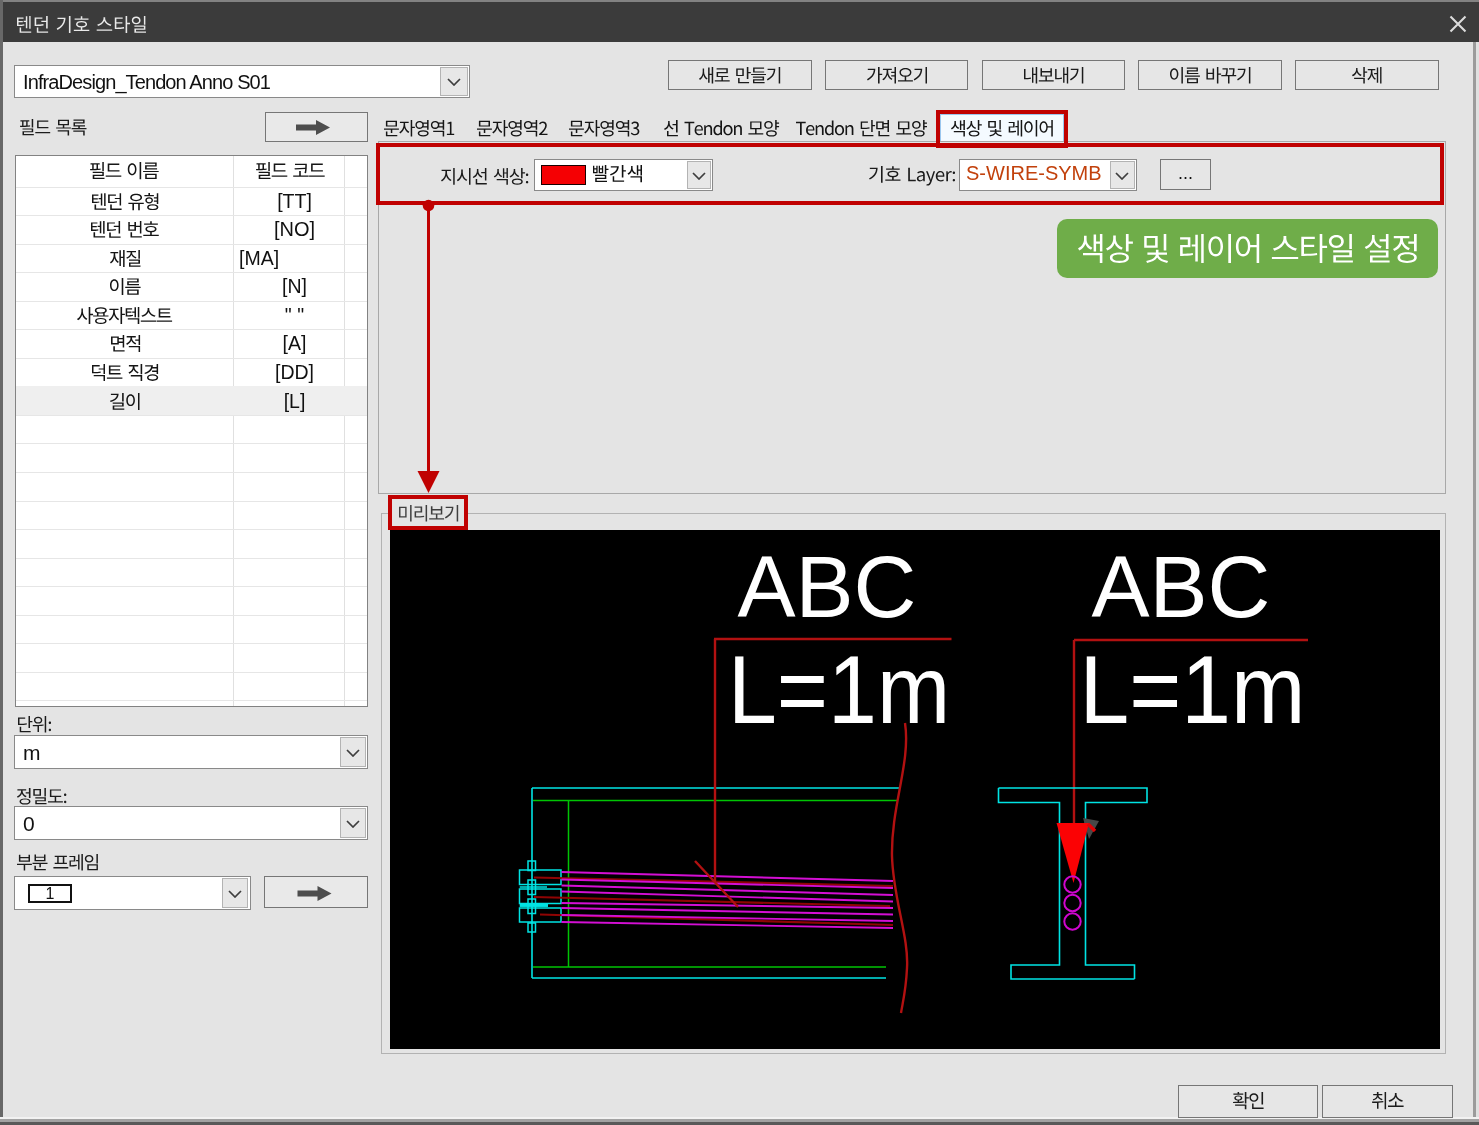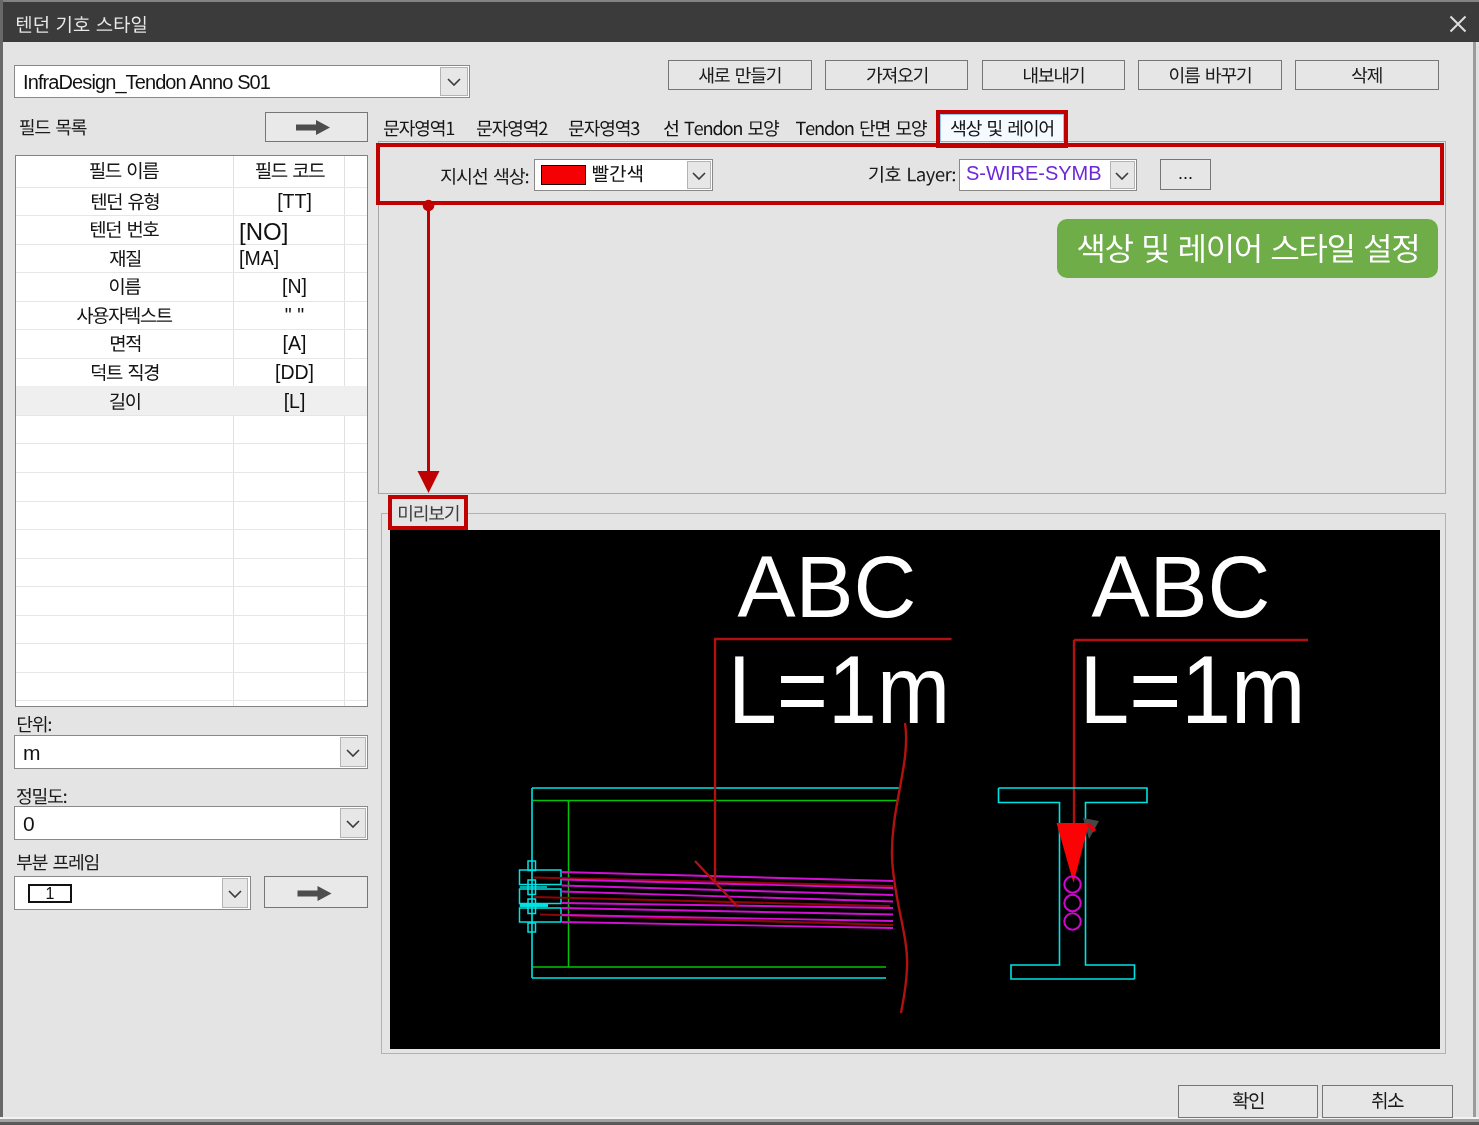--- a/index.html
+++ b/index.html
@@ -84,21 +84,21 @@
 <svg style="position:absolute;left:253.7px;top:160.0px;overflow:visible" width="72.7" height="21.0" viewBox="-0.8 -17.7 72.7 21.0">
     <path fill="#161616" d="M13.5 -15.7V-6.8H15.0V-15.7ZM3.9 0.0V1.3H15.7V0.0H5.5V-1.8H15.0V-6.0H3.9V-4.7H13.5V-3.0H3.9ZM1.4 -7.4C4.4 -7.4 8.4 -7.5 11.8 -8.0L11.8 -9.2C11.0 -9.1 10.1 -9.0 9.2 -8.9V-13.3H10.9V-14.5H1.7V-13.3H3.4V-8.7L1.2 -8.7ZM4.9 -13.3H7.7V-8.9L4.9 -8.7Z M16.9 -2.2V-0.9H32.5V-2.2ZM18.9 -14.1V-6.2H30.7V-7.5H20.5V-12.8H30.5V-14.1Z M40.2 -14.0V-12.7H50.5V-12.4C50.5 -11.6 50.5 -10.8 50.4 -9.9L39.7 -9.5L40.0 -8.1L50.4 -8.7C50.3 -7.5 50.1 -6.2 49.7 -4.6L51.3 -4.4C52.0 -8.0 52.0 -10.3 52.0 -12.4V-14.0ZM44.4 -6.6V-2.2H38.4V-0.9H53.9V-2.2H46.0V-6.6Z M54.3 -2.2V-0.9H69.9V-2.2ZM56.3 -14.1V-6.2H68.1V-7.5H57.9V-12.8H68.0V-14.1Z"></path>
   </svg>
 <svg style="position:absolute;left:89.8px;top:190.6px;overflow:visible" width="70.4" height="21.2" viewBox="-0.3 -17.7 70.4 21.2">
     <path fill="#161616" d="M13.8 -15.5V-2.8H15.3V-15.5ZM10.5 -15.2V-10.7H8.3V-9.5H10.5V-3.2H12.0V-15.2ZM4.2 -4.2V1.1H15.8V-0.2H5.8V-4.2ZM1.7 -14.1V-5.6H2.8C5.5 -5.6 7.1 -5.7 9.1 -6.1L8.9 -7.3C7.1 -7.0 5.6 -6.9 3.2 -6.9V-9.3H7.5V-10.5H3.2V-12.9H8.1V-14.1Z M17.8 -14.1V-5.6H19.1C22.3 -5.6 24.3 -5.7 26.7 -6.2L26.5 -7.4C24.3 -7.0 22.3 -6.9 19.4 -6.9V-12.9H25.6V-14.1ZM24.5 -10.8V-9.6H29.3V-3.1H30.8V-15.5H29.3V-10.8ZM19.9 -4.1V1.2H31.3V-0.1H21.5V-4.1Z M45.8 -14.9C42.3 -14.9 39.9 -13.4 39.9 -11.1C39.9 -8.9 42.3 -7.5 45.8 -7.5C49.3 -7.5 51.8 -8.9 51.8 -11.1C51.8 -13.4 49.3 -14.9 45.8 -14.9ZM45.8 -13.6C48.4 -13.6 50.2 -12.7 50.2 -11.1C50.2 -9.7 48.4 -8.7 45.8 -8.7C43.2 -8.7 41.5 -9.7 41.5 -11.1C41.5 -12.7 43.2 -13.6 45.8 -13.6ZM38.1 -5.9V-4.6H42.1V1.5H43.7V-4.6H47.9V1.5H49.5V-4.6H53.5V-5.9Z M58.9 -11.5C56.6 -11.5 55.0 -10.3 55.0 -8.4C55.0 -6.5 56.6 -5.2 58.9 -5.2C61.1 -5.2 62.7 -6.5 62.7 -8.4C62.7 -10.3 61.1 -11.5 58.9 -11.5ZM58.9 -10.3C60.3 -10.3 61.3 -9.6 61.3 -8.4C61.3 -7.2 60.3 -6.4 58.9 -6.4C57.4 -6.4 56.5 -7.2 56.5 -8.4C56.5 -9.6 57.4 -10.3 58.9 -10.3ZM62.5 -4.4C58.9 -4.4 56.8 -3.3 56.8 -1.5C56.8 0.4 58.9 1.4 62.5 1.4C66.0 1.4 68.1 0.4 68.1 -1.5C68.1 -3.3 66.0 -4.4 62.5 -4.4ZM62.5 -3.2C65.0 -3.2 66.5 -2.6 66.5 -1.5C66.5 -0.4 65.0 0.2 62.5 0.2C59.9 0.2 58.4 -0.4 58.4 -1.5C58.4 -2.6 59.9 -3.2 62.5 -3.2ZM66.5 -15.5V-11.5H63.6V-10.2H66.5V-8.2H63.6V-6.9H66.5V-4.6H68.0V-15.5ZM58.1 -15.7V-13.7H54.1V-12.4H63.6V-13.7H59.7V-15.7Z"></path>
   </svg>
 <div class="abs" style="left:239px;top:189.7px;width:111px;text-align:center;font-size:19.5px;color:#111">[TT]</div>
 <svg style="position:absolute;left:89.1px;top:219.4px;overflow:visible" width="71.7" height="20.7" viewBox="-0.3 -17.5 71.7 20.7">
     <path fill="#161616" d="M13.8 -15.5V-2.8H15.3V-15.5ZM10.5 -15.2V-10.7H8.3V-9.5H10.5V-3.2H12.0V-15.2ZM4.2 -4.2V1.1H15.8V-0.2H5.8V-4.2ZM1.7 -14.1V-5.6H2.8C5.5 -5.6 7.1 -5.7 9.1 -6.1L8.9 -7.3C7.1 -7.0 5.6 -6.9 3.2 -6.9V-9.3H7.5V-10.5H3.2V-12.9H8.1V-14.1Z M17.8 -14.1V-5.6H19.1C22.3 -5.6 24.3 -5.7 26.7 -6.2L26.5 -7.4C24.3 -7.0 22.3 -6.9 19.4 -6.9V-12.9H25.6V-14.1ZM24.5 -10.8V-9.6H29.3V-3.1H30.8V-15.5H29.3V-10.8ZM19.9 -4.1V1.2H31.3V-0.1H21.5V-4.1Z M40.5 -10.2H45.1V-7.1H40.5ZM39.0 -14.4V-5.8H46.7V-9.5H50.6V-3.0H52.1V-15.5H50.6V-10.8H46.7V-14.4H45.1V-11.4H40.5V-14.4ZM41.2 -4.2V1.1H52.5V-0.2H42.8V-4.2Z M61.7 -9.4C64.2 -9.4 65.7 -8.7 65.7 -7.4C65.7 -6.1 64.2 -5.4 61.7 -5.4C59.2 -5.4 57.7 -6.1 57.7 -7.4C57.7 -8.7 59.2 -9.4 61.7 -9.4ZM60.9 -15.3V-13.0H54.8V-11.8H68.6V-13.0H62.5V-15.3ZM61.7 -10.6C58.3 -10.6 56.1 -9.4 56.1 -7.4C56.1 -5.5 57.9 -4.3 60.9 -4.2V-1.8H54.0V-0.5H69.5V-1.8H62.5V-4.2C65.5 -4.3 67.3 -5.5 67.3 -7.4C67.3 -9.4 65.1 -10.6 61.7 -10.6Z"></path>
   </svg>
-<div class="abs" style="left:239px;top:218.2px;width:111px;font-size:24px;color:#111">[NO]</div>
+<div class="abs" style="left:239px;top:218.2px;width:111px;text-align:center;font-size:20px;color:#111">[NO]</div>
 <svg style="position:absolute;left:107.7px;top:247.8px;overflow:visible" width="34.6" height="21.0" viewBox="-1.2 -17.5 34.6 21.0">
     <path fill="#161616" d="M10.2 -15.2V0.6H11.7V-7.4H13.9V1.5H15.4V-15.5H13.9V-8.7H11.7V-15.2ZM1.2 -13.5V-12.3H4.5V-10.9C4.5 -7.5 3.2 -4.6 0.8 -3.2L1.7 -2.0C3.5 -3.1 4.7 -4.9 5.2 -7.3C5.8 -5.2 7.0 -3.6 8.7 -2.6L9.6 -3.8C7.2 -5.1 6.0 -7.8 6.0 -10.9V-12.3H9.0V-13.5Z M29.2 -15.5V-6.7H30.7V-15.5ZM19.8 0.0V1.3H31.3V0.0H21.3V-1.8H30.8V-5.9H19.8V-4.7H29.2V-3.0H19.8ZM17.5 -14.6V-13.3H21.4V-13.1C21.4 -10.8 19.6 -8.8 17.1 -7.9L17.8 -6.7C19.9 -7.4 21.5 -8.9 22.2 -10.7C22.9 -9.0 24.5 -7.7 26.5 -7.1L27.3 -8.3C24.7 -9.0 22.9 -11.0 22.9 -13.1V-13.3H26.8V-14.6Z"></path>
   </svg>
 <div class="abs" style="left:239px;top:246.8px;width:111px;text-align:left;font-size:19.5px;color:#111">[MA]</div>
 <svg style="position:absolute;left:107.7px;top:276.3px;overflow:visible" width="34.7" height="21.0" viewBox="-0.4 -17.5 34.7 21.0">
     <path fill="#161616" d="M13.3 -15.5V1.5H14.9V-15.5ZM5.9 -14.2C3.4 -14.2 1.6 -11.9 1.6 -8.3C1.6 -4.7 3.4 -2.4 5.9 -2.4C8.4 -2.4 10.2 -4.7 10.2 -8.3C10.2 -11.9 8.4 -14.2 5.9 -14.2ZM5.9 -12.8C7.5 -12.8 8.7 -11.1 8.7 -8.3C8.7 -5.5 7.5 -3.8 5.9 -3.8C4.2 -3.8 3.1 -5.5 3.1 -8.3C3.1 -11.1 4.2 -12.8 5.9 -12.8Z M16.8 -6.8V-5.5H32.2V-6.8ZM18.9 -4.0V1.2H30.3V-4.0ZM28.7 -2.7V-0.0H20.4V-2.7ZM18.8 -9.4V-8.2H30.6V-9.4H20.4V-11.1H30.3V-15.1H18.8V-13.9H28.7V-12.3H18.8Z"></path>
   </svg>
 <div class="abs" style="left:239px;top:275.3px;width:111px;text-align:center;font-size:19.5px;color:#111">[N]</div>
 <svg style="position:absolute;left:75.4px;top:304.9px;overflow:visible" width="99.1" height="21.0" viewBox="-1.3 -17.5 99.1 21.0">
     <path fill="#161616" d="M5.1 -14.1V-11.0C5.1 -7.9 3.2 -4.7 0.7 -3.4L1.7 -2.2C3.6 -3.2 5.1 -5.3 5.9 -7.8C6.6 -5.5 8.2 -3.5 10.0 -2.5L11.0 -3.7C8.6 -4.9 6.6 -8.0 6.6 -11.0V-14.1ZM12.4 -15.5V1.5H14.0V-7.3H16.8V-8.7H14.0V-15.5Z M24.5 -4.6C20.9 -4.6 18.7 -3.5 18.7 -1.6C18.7 0.4 20.9 1.4 24.5 1.4C28.1 1.4 30.3 0.4 30.3 -1.6C30.3 -3.5 28.1 -4.6 24.5 -4.6ZM24.5 -3.4C27.2 -3.4 28.8 -2.7 28.8 -1.6C28.8 -0.4 27.2 0.2 24.5 0.2C21.8 0.2 20.3 -0.4 20.3 -1.6C20.3 -2.7 21.8 -3.4 24.5 -3.4ZM24.5 -14.0C27.2 -14.0 28.9 -13.3 28.9 -12.1C28.9 -10.8 27.2 -10.1 24.5 -10.1C21.8 -10.1 20.1 -10.8 20.1 -12.1C20.1 -13.3 21.8 -14.0 24.5 -14.0ZM24.5 -15.2C20.8 -15.2 18.5 -14.1 18.5 -12.1C18.5 -10.9 19.3 -10.1 20.6 -9.5V-7.1H16.8V-5.9H32.2V-7.1H28.4V-9.5C29.7 -10.1 30.5 -10.9 30.5 -12.1C30.5 -14.1 28.2 -15.2 24.5 -15.2ZM22.2 -7.1V-9.1C22.9 -9.0 23.6 -8.9 24.5 -8.9C25.4 -8.9 26.2 -9.0 26.9 -9.1V-7.1Z M33.1 -13.8V-12.5H36.9V-10.4C36.9 -7.5 34.9 -4.2 32.4 -3.0L33.4 -1.8C35.3 -2.8 36.9 -5.0 37.7 -7.4C38.5 -5.2 40.1 -3.2 41.9 -2.2L42.8 -3.5C40.4 -4.6 38.5 -7.7 38.5 -10.4V-12.5H42.2V-13.8ZM44.2 -15.5V1.5H45.8V-7.4H48.6V-8.7H45.8V-15.5Z M51.5 -4.2V-2.9H61.4V1.5H63.0V-4.2ZM61.5 -15.5V-5.0H63.0V-15.5ZM58.2 -15.2V-11.1H55.9V-9.8H58.2V-5.2H59.7V-15.2ZM49.4 -14.3V-6.0H50.5C53.2 -6.0 54.8 -6.1 56.7 -6.5L56.6 -7.7C54.8 -7.4 53.3 -7.3 50.9 -7.3V-9.7H55.2V-10.9H50.9V-13.1H55.8V-14.3Z M64.5 -2.1V-0.8H79.9V-2.1ZM71.3 -14.4V-13.1C71.3 -10.2 68.1 -7.6 65.2 -7.0L65.9 -5.7C68.4 -6.3 71.1 -8.1 72.2 -10.6C73.3 -8.1 75.9 -6.3 78.5 -5.7L79.2 -7.0C76.2 -7.6 73.0 -10.2 73.0 -13.1V-14.4Z M80.4 -2.0V-0.7H95.8V-2.0ZM82.4 -14.1V-5.1H94.1V-6.4H84.0V-9.0H93.5V-10.3H84.0V-12.8H93.9V-14.1Z"></path>
@@ -176,21 +176,21 @@
     <path fill="#111" d="M1.4 -14.9V-7.5H6.0V-14.9H4.7V-12.5H2.7V-14.9ZM2.7 -11.3H4.7V-8.8H2.7ZM7.1 -14.9V-7.5H11.6V-14.9H10.3V-12.5H8.4V-14.9ZM8.4 -11.3H10.3V-8.8H8.4ZM13.2 -15.7V-6.6H14.7V-10.6H16.9V-12.0H14.7V-15.7ZM3.6 0.0V1.3H15.4V0.0H5.1V-1.8H14.7V-5.9H3.5V-4.6H13.2V-3.0H3.6Z M30.2 -15.7V-3.2H31.8V-9.2H34.3V-10.5H31.8V-15.7ZM19.2 -14.4V-13.1H25.4C25.1 -10.1 22.5 -7.7 18.4 -6.4L19.1 -5.1C24.1 -6.7 27.2 -9.9 27.2 -14.4ZM21.1 -4.4V1.1H32.5V-0.2H22.6V-4.4Z M38.9 -4.4V-3.1H48.8V1.5H50.4V-4.4ZM39.5 -14.7V-12.4C39.5 -10.4 38.2 -8.2 35.9 -7.2L36.8 -5.9C38.4 -6.7 39.7 -8.1 40.3 -9.8C40.9 -8.3 42.0 -7.0 43.6 -6.4L44.5 -7.6C42.3 -8.5 41.0 -10.4 41.0 -12.4V-14.7ZM45.2 -15.4V-5.4H46.7V-9.9H48.9V-5.3H50.4V-15.7H48.9V-11.2H46.7V-15.4Z"></path>
   </svg>
 <div class="chev" style="left:687px;top:161px;width:24px;height:28px"></div>
 <svg class="abs" style="left:692px;top:172px" width="14" height="8" viewBox="0 0 14 8">
     <path d="M1 1 L7 7 L13 1" fill="none" stroke="#3e3e3e" stroke-width="1.7"></path>
   </svg>
 <svg style="position:absolute;left:867.1px;top:164.2px;overflow:visible" width="90.1" height="23.6" viewBox="-0.9 -17.3 90.1 23.6">
     <path fill="#1c1c1c" d="M13.1 -15.3V1.4H14.7V-15.3ZM1.9 -13.5V-12.2H8.2C7.9 -8.3 5.6 -5.1 1.1 -2.9L1.9 -1.7C7.5 -4.4 9.7 -8.7 9.7 -13.5Z M25.0 -9.2C27.4 -9.2 28.9 -8.5 28.9 -7.3C28.9 -6.0 27.4 -5.3 25.0 -5.3C22.6 -5.3 21.1 -6.0 21.1 -7.3C21.1 -8.5 22.6 -9.2 25.0 -9.2ZM24.2 -15.0V-12.8H18.2V-11.6H31.8V-12.8H25.8V-15.0ZM25.0 -10.5C21.6 -10.5 19.5 -9.3 19.5 -7.3C19.5 -5.4 21.3 -4.3 24.2 -4.1V-1.8H17.4V-0.5H32.6V-1.8H25.8V-4.1C28.7 -4.3 30.5 -5.4 30.5 -7.3C30.5 -9.3 28.4 -10.5 25.0 -10.5Z M40.3 0.0H47.9V-1.5H42.0V-13.6H40.3Z M51.9 0.2C53.2 0.2 54.3 -0.4 55.3 -1.2H55.3L55.5 0.0H56.9V-6.2C56.9 -8.7 55.8 -10.3 53.4 -10.3C51.8 -10.3 50.4 -9.6 49.4 -9.0L50.1 -7.8C50.9 -8.4 51.9 -8.9 53.1 -8.9C54.8 -8.9 55.2 -7.7 55.2 -6.4C50.9 -5.9 49.0 -4.8 49.0 -2.6C49.0 -0.8 50.3 0.2 51.9 0.2ZM52.4 -1.1C51.4 -1.1 50.6 -1.6 50.6 -2.7C50.6 -4.0 51.8 -4.8 55.2 -5.2V-2.4C54.2 -1.6 53.4 -1.1 52.4 -1.1Z M59.7 4.3C61.7 4.3 62.8 2.8 63.5 0.9L67.2 -10.0H65.6L63.8 -4.5C63.5 -3.6 63.2 -2.6 63.0 -1.6H62.9C62.5 -2.6 62.2 -3.6 61.9 -4.5L59.8 -10.0H58.1L62.1 0.0L61.9 0.8C61.5 2.0 60.8 2.9 59.6 2.9C59.4 2.9 59.1 2.8 58.9 2.8L58.5 4.1C58.8 4.3 59.3 4.3 59.7 4.3Z M72.8 0.2C74.1 0.2 75.2 -0.2 76.0 -0.8L75.5 -1.9C74.7 -1.4 73.9 -1.1 72.9 -1.1C71.0 -1.1 69.7 -2.5 69.6 -4.6H76.4C76.4 -4.9 76.5 -5.2 76.5 -5.6C76.5 -8.5 75.0 -10.3 72.4 -10.3C70.1 -10.3 67.9 -8.3 67.9 -5.0C67.9 -1.7 70.1 0.2 72.8 0.2ZM69.6 -5.8C69.8 -7.8 71.1 -9.0 72.5 -9.0C74.1 -9.0 75.0 -7.9 75.0 -5.8Z M78.4 0.0H80.1V-6.5C80.8 -8.2 81.8 -8.8 82.7 -8.8C83.1 -8.8 83.3 -8.7 83.6 -8.6L83.9 -10.1C83.6 -10.2 83.3 -10.3 82.9 -10.3C81.8 -10.3 80.7 -9.5 80.0 -8.2H80.0L79.8 -10.0H78.4Z M86.0 -7.2C86.6 -7.2 87.2 -7.7 87.2 -8.5C87.2 -9.3 86.6 -9.8 86.0 -9.8C85.3 -9.8 84.8 -9.3 84.8 -8.5C84.8 -7.7 85.3 -7.2 86.0 -7.2ZM86.0 0.2C86.6 0.2 87.2 -0.3 87.2 -1.0C87.2 -1.8 86.6 -2.3 86.0 -2.3C85.3 -2.3 84.8 -1.8 84.8 -1.0C84.8 -0.3 85.3 0.2 86.0 0.2Z"></path>
   </svg>
 <div class="combo" style="left:959px;top:159px;width:178px;height:32px"></div>
-<div class="abs" style="left:966px;top:162px;font-size:20px;color:#6d28d9">S-WIRE-SYMB</div>
+<div class="abs" style="left:966px;top:162px;font-size:20px;color:#c2410c">S-WIRE-SYMB</div>
 <div class="chev" style="left:1110px;top:161px;width:25px;height:28px"></div>
 <svg class="abs" style="left:1115px;top:172px" width="14" height="8" viewBox="0 0 14 8">
     <path d="M1 1 L7 7 L13 1" fill="none" stroke="#3e3e3e" stroke-width="1.7"></path>
   </svg>
 <div class="btn" style="left:1160px;top:159px;width:51px;height:31px"></div>
 <div class="abs" style="left:1160px;top:163px;width:51px;text-align:center;font-size:18px;color:#111">...</div>
 <div class="redrect" style="left:935.5px;top:109.5px;width:132.5px;height:38px;border-width:4.5px"></div>
 <div class="redrect" style="left:376px;top:143px;width:1068px;height:62px"></div>
 <div class="abs" style="left:426.7px;top:206px;width:3.6px;height:268px;background:#c00101;z-index:12"></div>
 <svg class="abs" style="left:417px;top:471px;z-index:12" width="23" height="23" viewBox="0 0 23 23">

